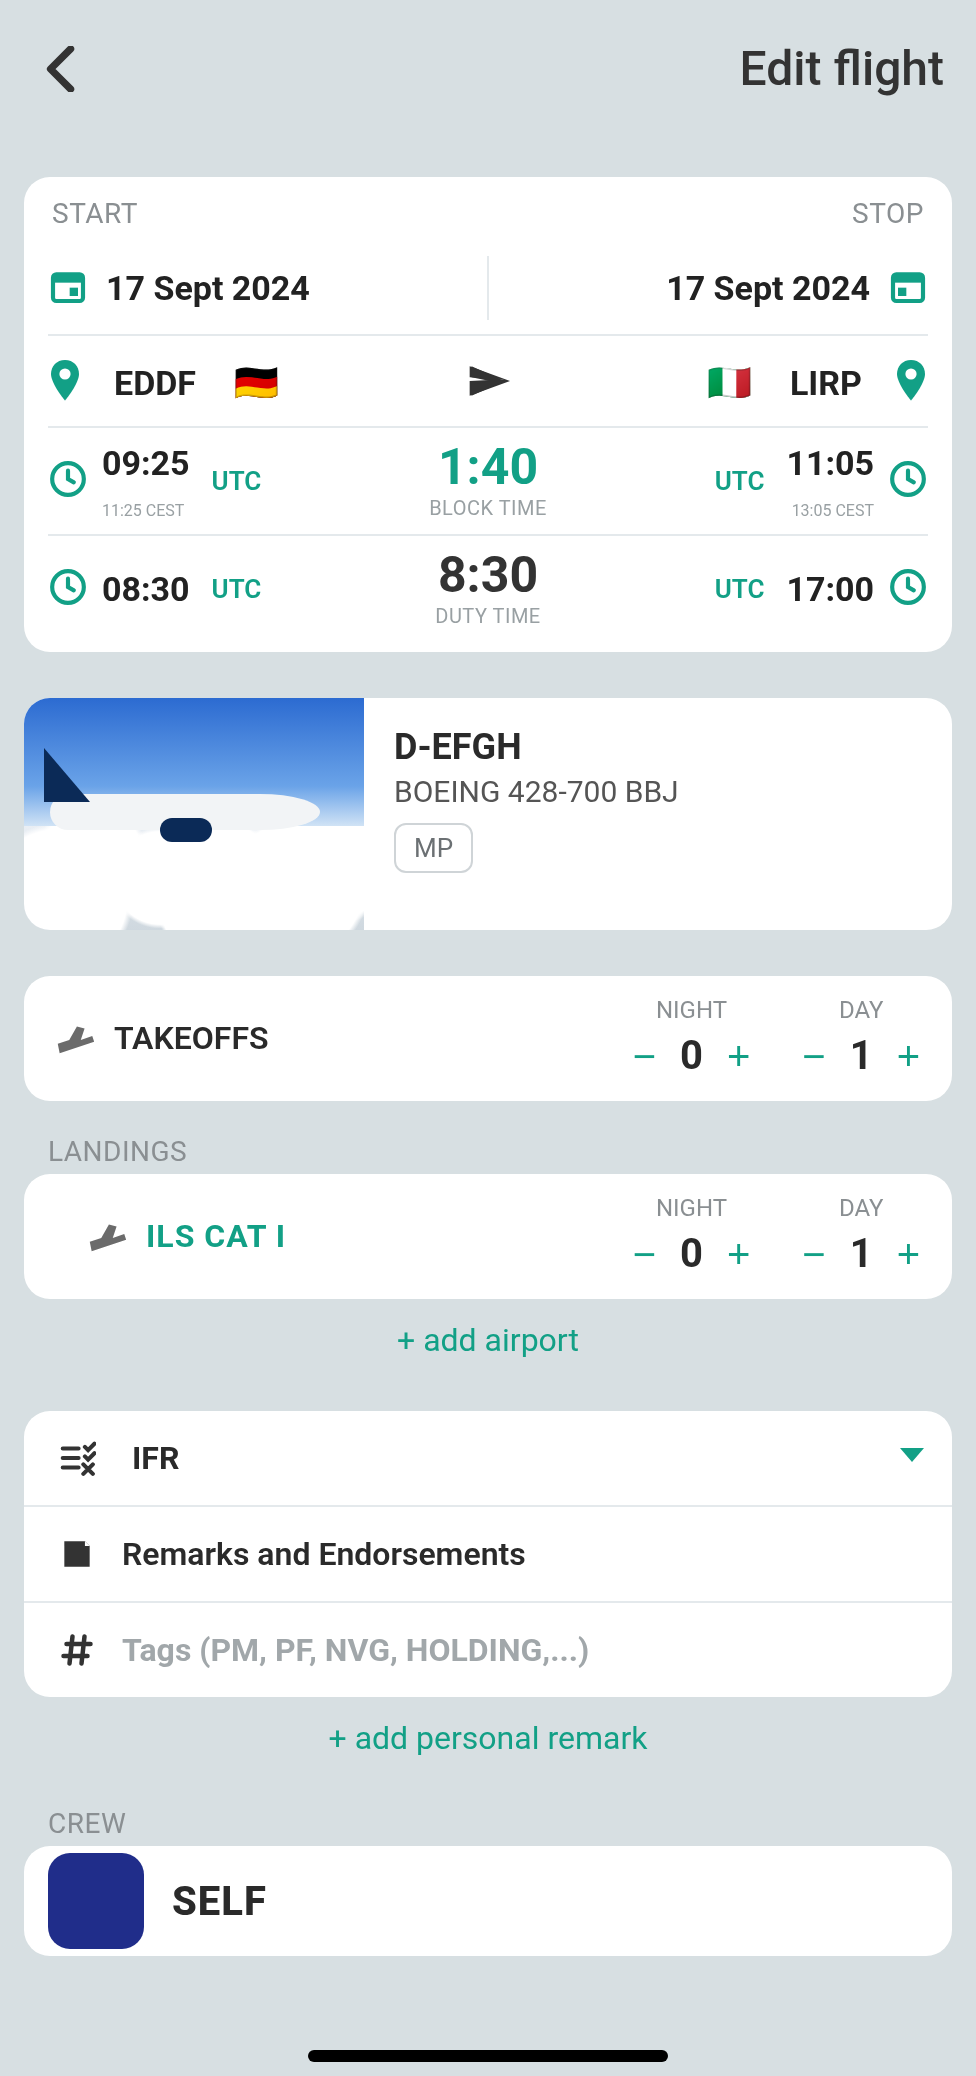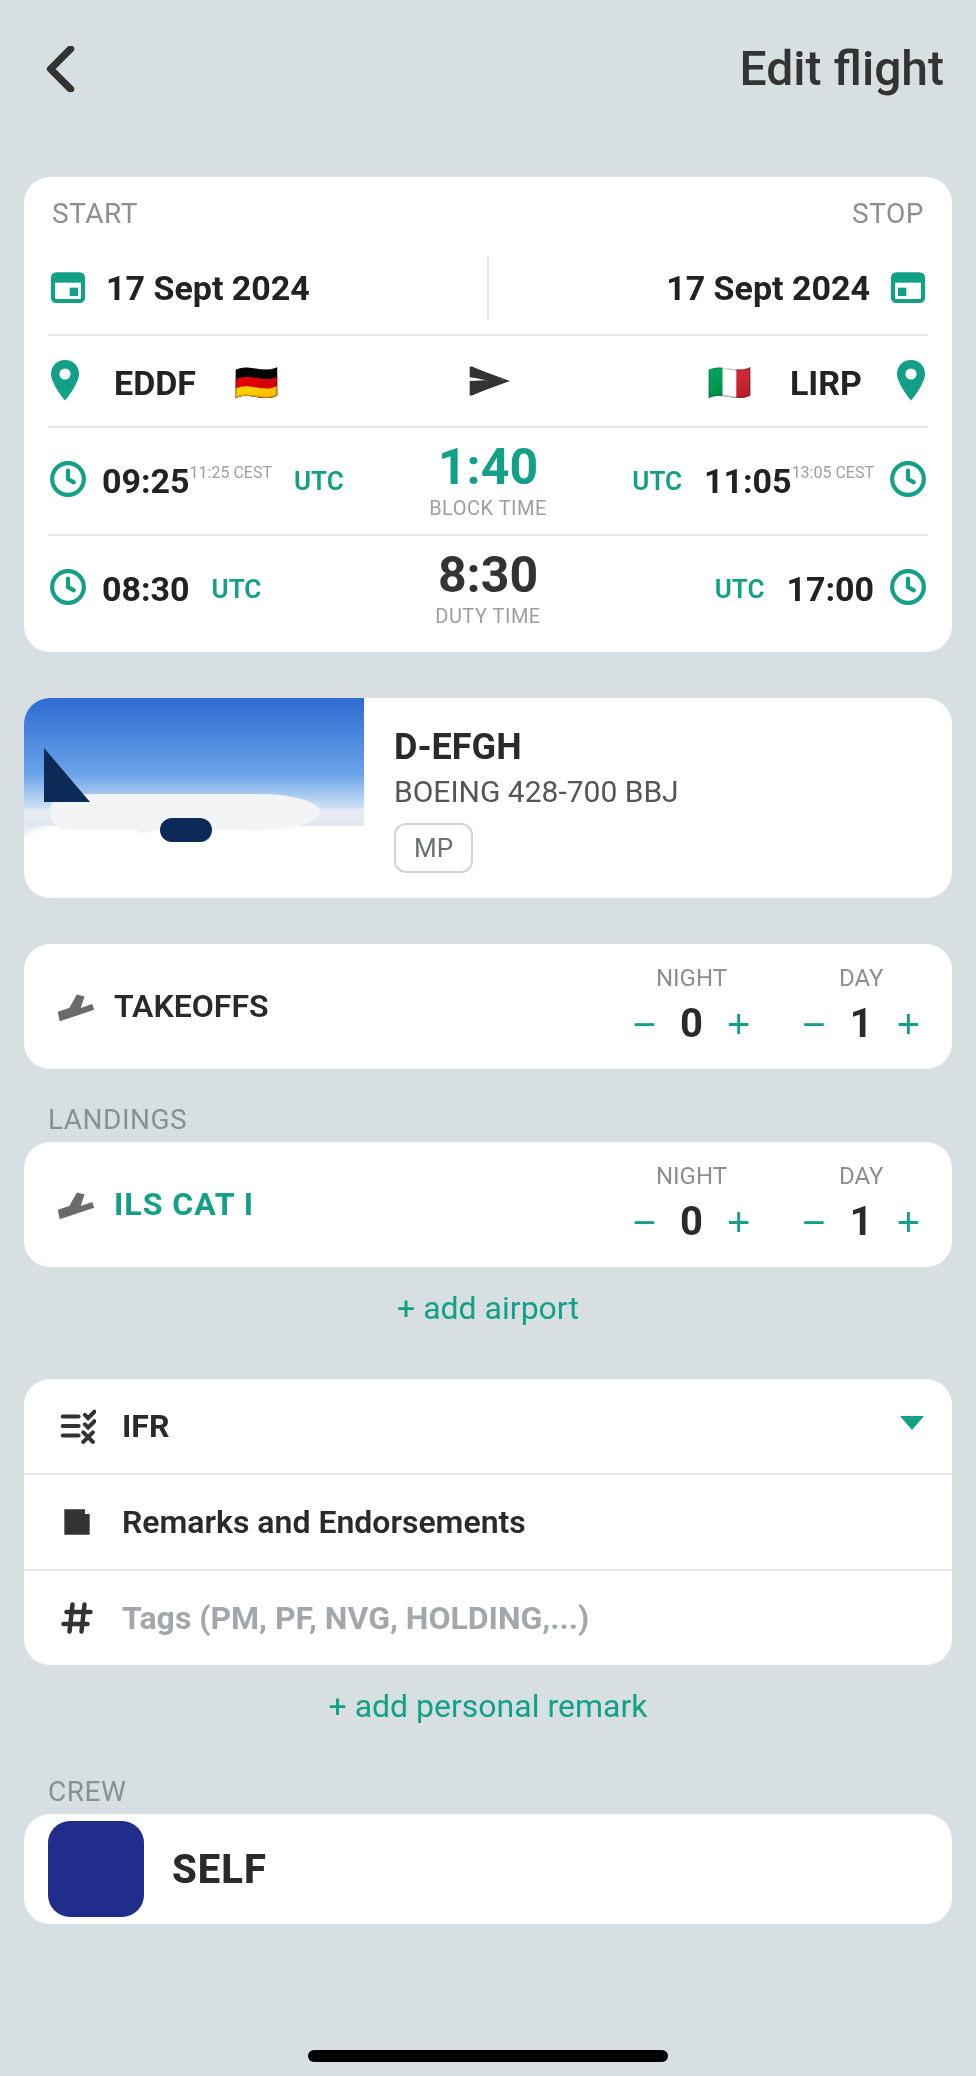--- a/index.html
+++ b/index.html
@@ -83,31 +83,31 @@
 
   .row.airports { padding: 18px 0 14px 0; }
   .row.airports .half { gap: 10px; }
 
   .plane-center {
     width: 70px; display:flex; justify-content:center;
   }
 
   
   .time-row { border-top: 2px solid #e4e9ec; padding: 14px 0; align-items: center; }
-  .time-col { display:flex; flex-direction:row; }
+  .time-col { display:flex; flex-direction:column;gap:16px; }
   .time-main { font-size: 34px; font-weight: 700; color:#222; }
   .time-sub  { font-size: 16px; color:#99a0a3; margin-top: 2px; }
   .utc { color:#12a086; font-size:26px; font-weight:600; margin: 0 22px; }
 
   .center-time { text-align:center; flex-shrink:0; }
   .center-big { color:#12a086; font-size:50px; font-weight:700; line-height:1; }
   .center-sub { color:#99a0a3; font-size:20px; letter-spacing:0.5px; margin-top:4px; }
 
   
-  .aircraft-card { display:flex; height: 200px; }
+  .aircraft-card { display:flex; height: 232px; }
   .aircraft-img {
     width: 340px; height: 100%;
     background: linear-gradient(to bottom, #2c6bd1 0%, #6aa3e8 38%, #cfe2f5 55%, #e9eef4 56%, #b7c4cf 100%);
     position: relative;
   }
   .plane-shape {
     position:absolute; left: 26px; top: 96px;
     width: 270px; height: 36px;
     background: #f2f4f6;
     border-radius: 18px 60px 60px 18px / 18px 18px 18px 18px;
@@ -177,21 +177,21 @@
     text-align:center; color:#12a086; font-size:32px;
     margin: 22px 0 2px; cursor:pointer;
   }
 
   
   .list-card .list-item {
     display:flex; align-items:center;
     padding: 28px 28px;
     border-top: 2px solid #e4e9ec;
   }
-  .list-card .list-item:first-child { border-top:none; }
+  .list-card .list-item:first-child { border-top:none;gap:10px; }
   .li-icon { width: 50px; display:flex; justify-content:center; margin-right:20px; }
   .li-text { font-size: 32px; font-weight:700; flex:1; }
   .li-placeholder { font-size: 32px; font-weight:700; color:#a1a7aa; flex:1; }
   .caret { color:#12a086; }
 
   
   .crew-card { display:flex; align-items:center; padding: 24px; height: 110px; }
   .avatar {
     width: 96px; height: 96px; border-radius: 22px;
     background: #202d8a;
@@ -372,21 +372,21 @@
           <button class="pm-btn">−</button>
           <span class="nd-val">1</span>
           <button class="pm-btn">+</button>
         </div>
       </div>
     </div>
   </div>
 </div>
 
 <div class="section-label">LANDINGS</div>
-<div class="card" style="margin-top:6px;">
+<div class="card" style="margin-top:6px;padding-left:32px;">
   <div class="tl-row">
     <span class="tl-icon grey-icon">
       <svg width="46" height="46" viewBox="0 0 24 24">
           <path d="M2 20h20M3 9l6 2 4 7 4-1-2-6 6 2 1-3L4 4z" fill="#6b6b6b" transform="scale(1,-1) translate(0,-24)"></path>
         </svg>
     </span>
     <span class="tl-label teal">ILS CAT I</span>
     <div class="nd-group">
       <div class="nd">
         <div class="nd-head">NIGHT</div>

